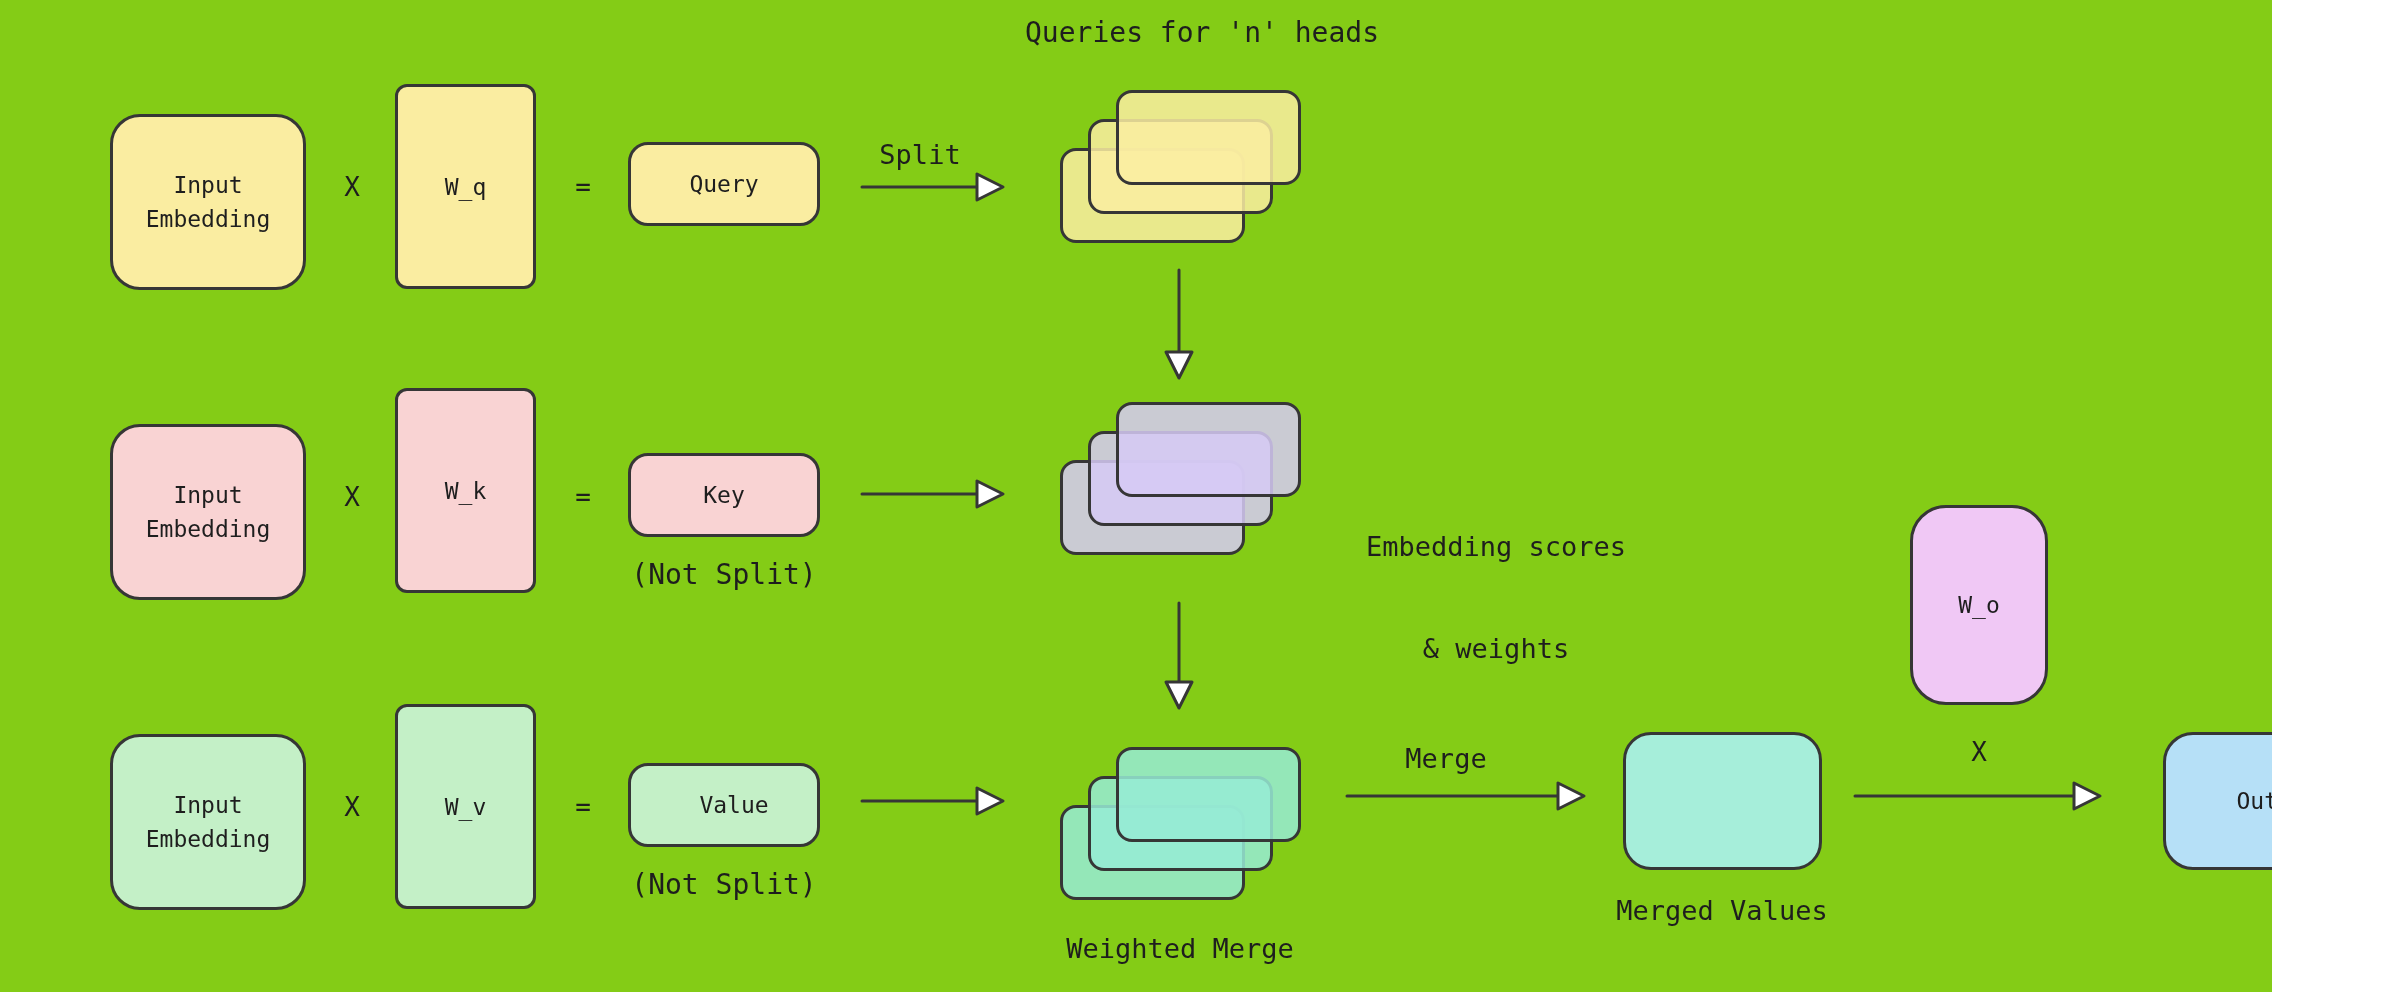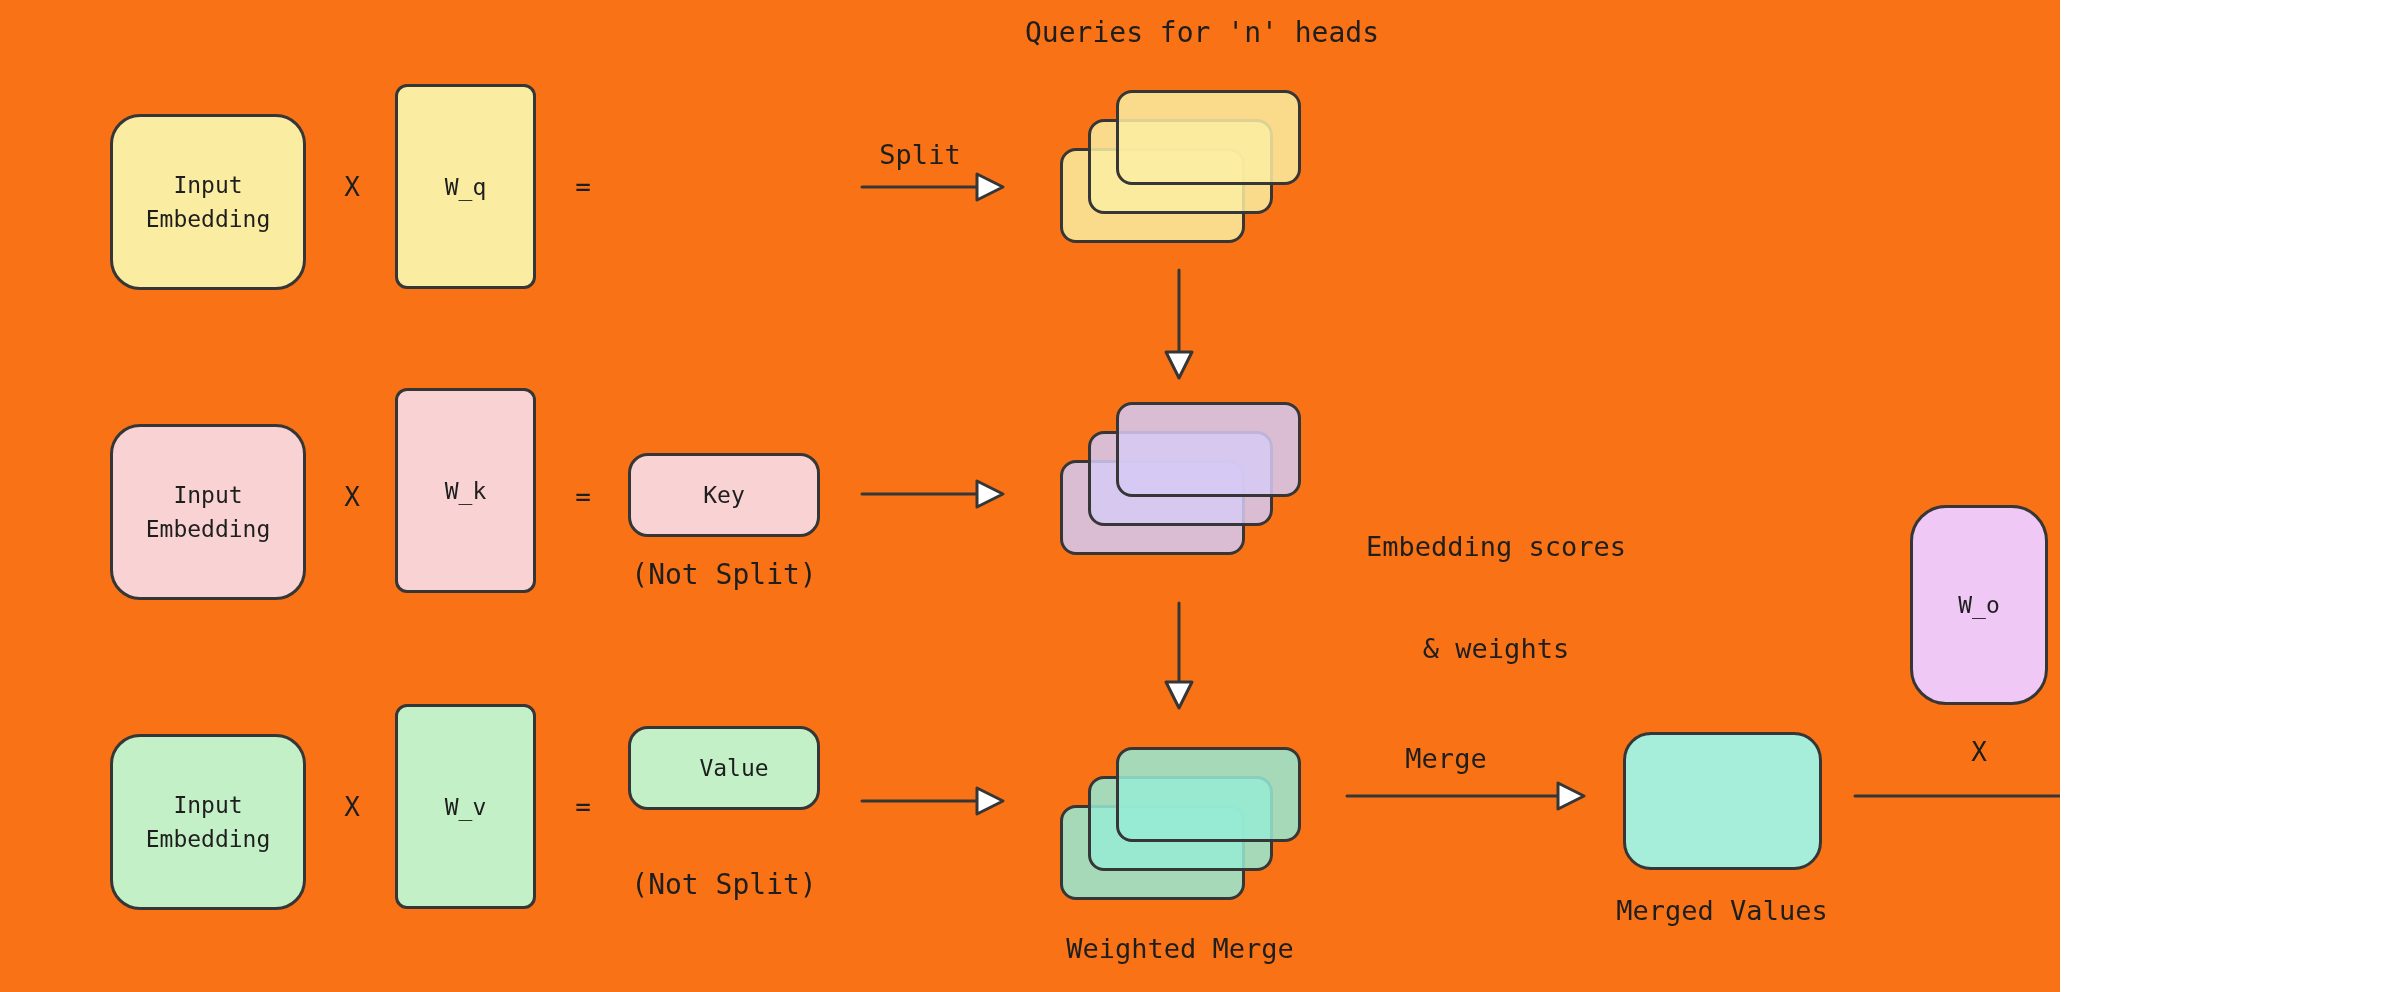--- a/index.html
+++ b/index.html
@@ -3,23 +3,23 @@
 <meta charset="utf-8">
 <style>
   html, body {
     margin: 0;
     padding: 0;
     background: #ffffff;
     font-family: "DejaVu Sans Mono", "Liberation Mono", monospace;
   }
   #canvas {
     position: relative;
-    width: 2060px;
+    width: 2272px;
     height: 992px;
-    background: #f97316;
+    background: #84cc16;
     overflow: hidden;
     color: var(--c-text, #1e1e1e);
   }
   .box {
     position: absolute;
     box-sizing: border-box;
     border: 3px solid var(--c-stroke, #363636);
     display: flex;
     align-items: center;
     justify-content: center;
@@ -79,20 +79,23 @@
     <div>
       <div>Input</div>
       <div>Embedding</div>
     </div>
   </div>
   <div class="op" style="left:352px; top:187px;">X</div>
   <div class="box w-box" style="left:395px; top:84px; background: var(--c-yellow);">
     <span>W_q</span>
   </div>
   <div class="op" style="left:583px; top:187px;">=</div>
+  <div class="box res-box" style="left:628px; top:142px; background: var(--c-yellow);">
+    <span>Query</span>
+  </div>
   <div class="lbl" style="left:860px; top:138px; width:120px;">Split</div>
 
   <div class="stack" style="left:1060px; top:90px;">
     <div class="card back yellow-card"></div>
     <div class="card mid yellow-card"></div>
     <div class="card front yellow-card"></div>
   </div>
 
   <div class="box ie-box" style="left:110px; top:424px; background: var(--c-pink);">
     <div>
@@ -124,21 +127,21 @@
     <div>
       <div>Input</div>
       <div>Embedding</div>
     </div>
   </div>
   <div class="op" style="left:352px; top:807px;">X</div>
   <div class="box w-box" style="left:395px; top:704px; background: var(--c-green);">
     <span>W_v</span>
   </div>
   <div class="op" style="left:583px; top:807px;">=</div>
-  <div class="box res-box" style="left:628px; top:726px; background: var(--c-green); padding-left: 20px;">
+  <div class="box res-box" style="left:628px; top:763px; background: var(--c-green); padding-left: 20px;">
     <span>Value</span>
   </div>
   <div class="lbl" style="left:604px; top:868px; width:240px; font-size:28px;">(Not Split)</div>
 
   <div class="stack" style="left:1060px; top:747px;">
     <div class="card back teal-card"></div>
     <div class="card mid teal-card"></div>
     <div class="card front teal-card"></div>
   </div>
   <div class="lbl" style="left:1044px; top:932px; width:272px;">Weighted Merge</div>

